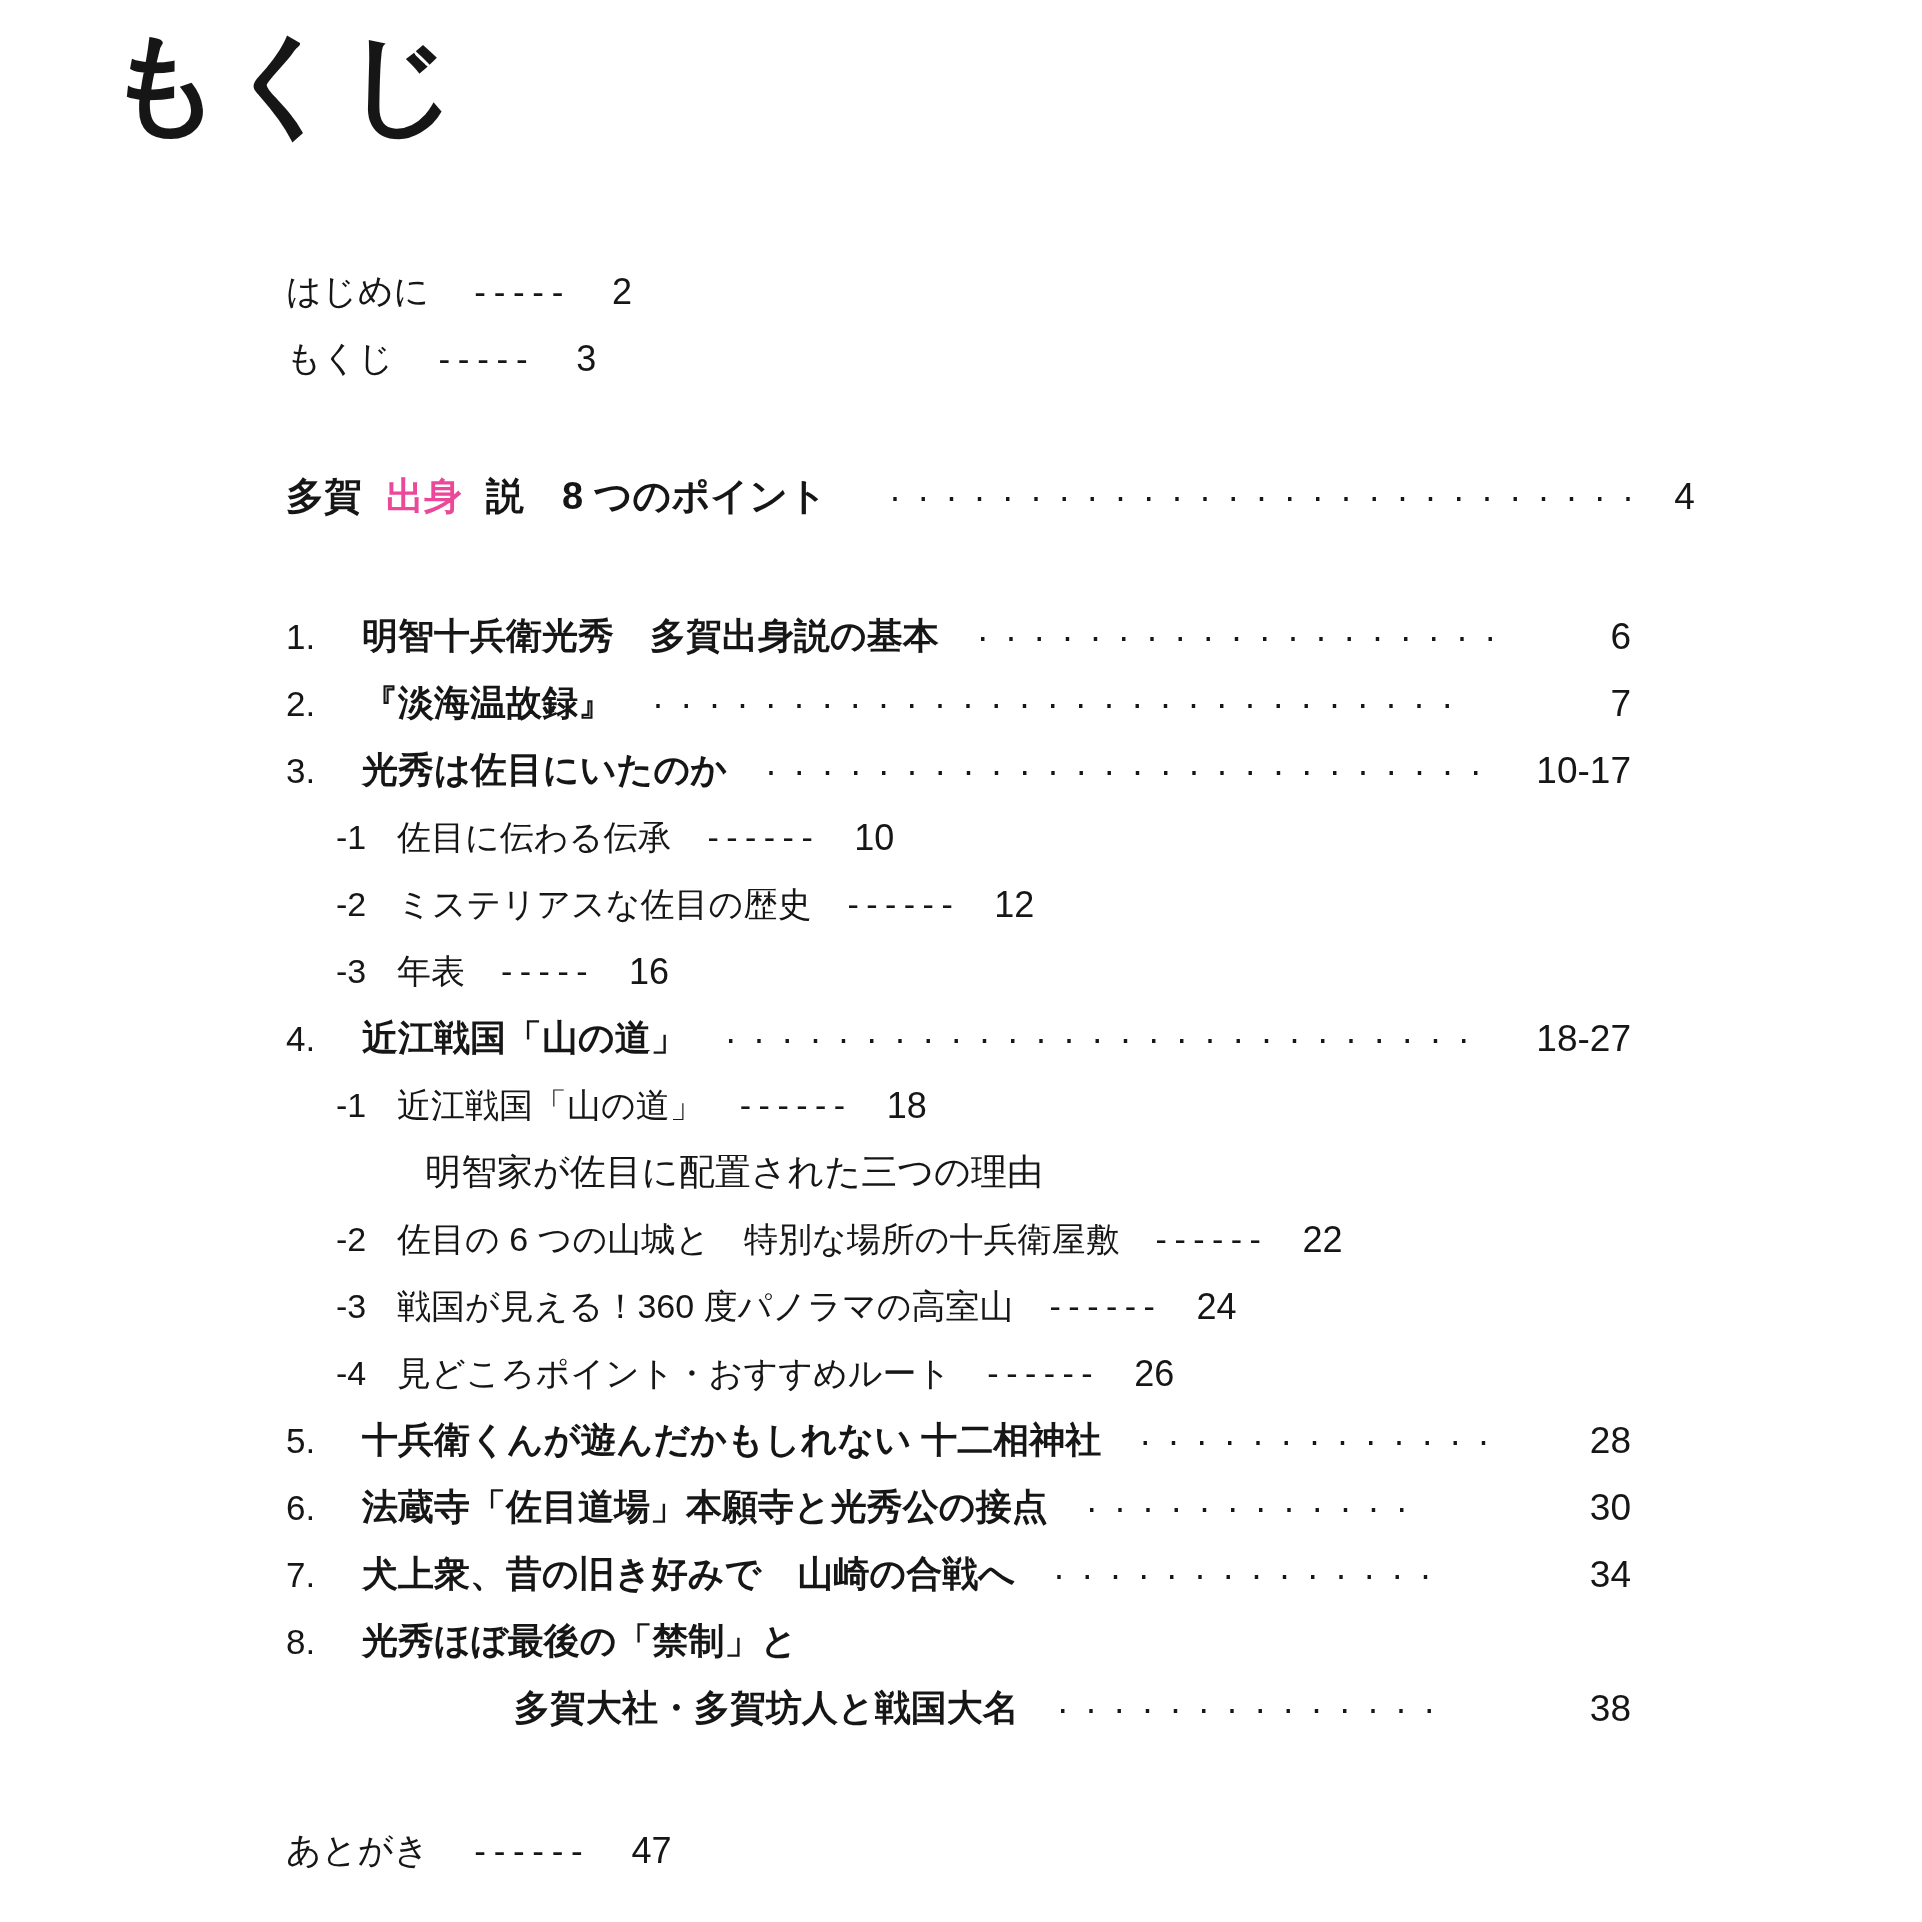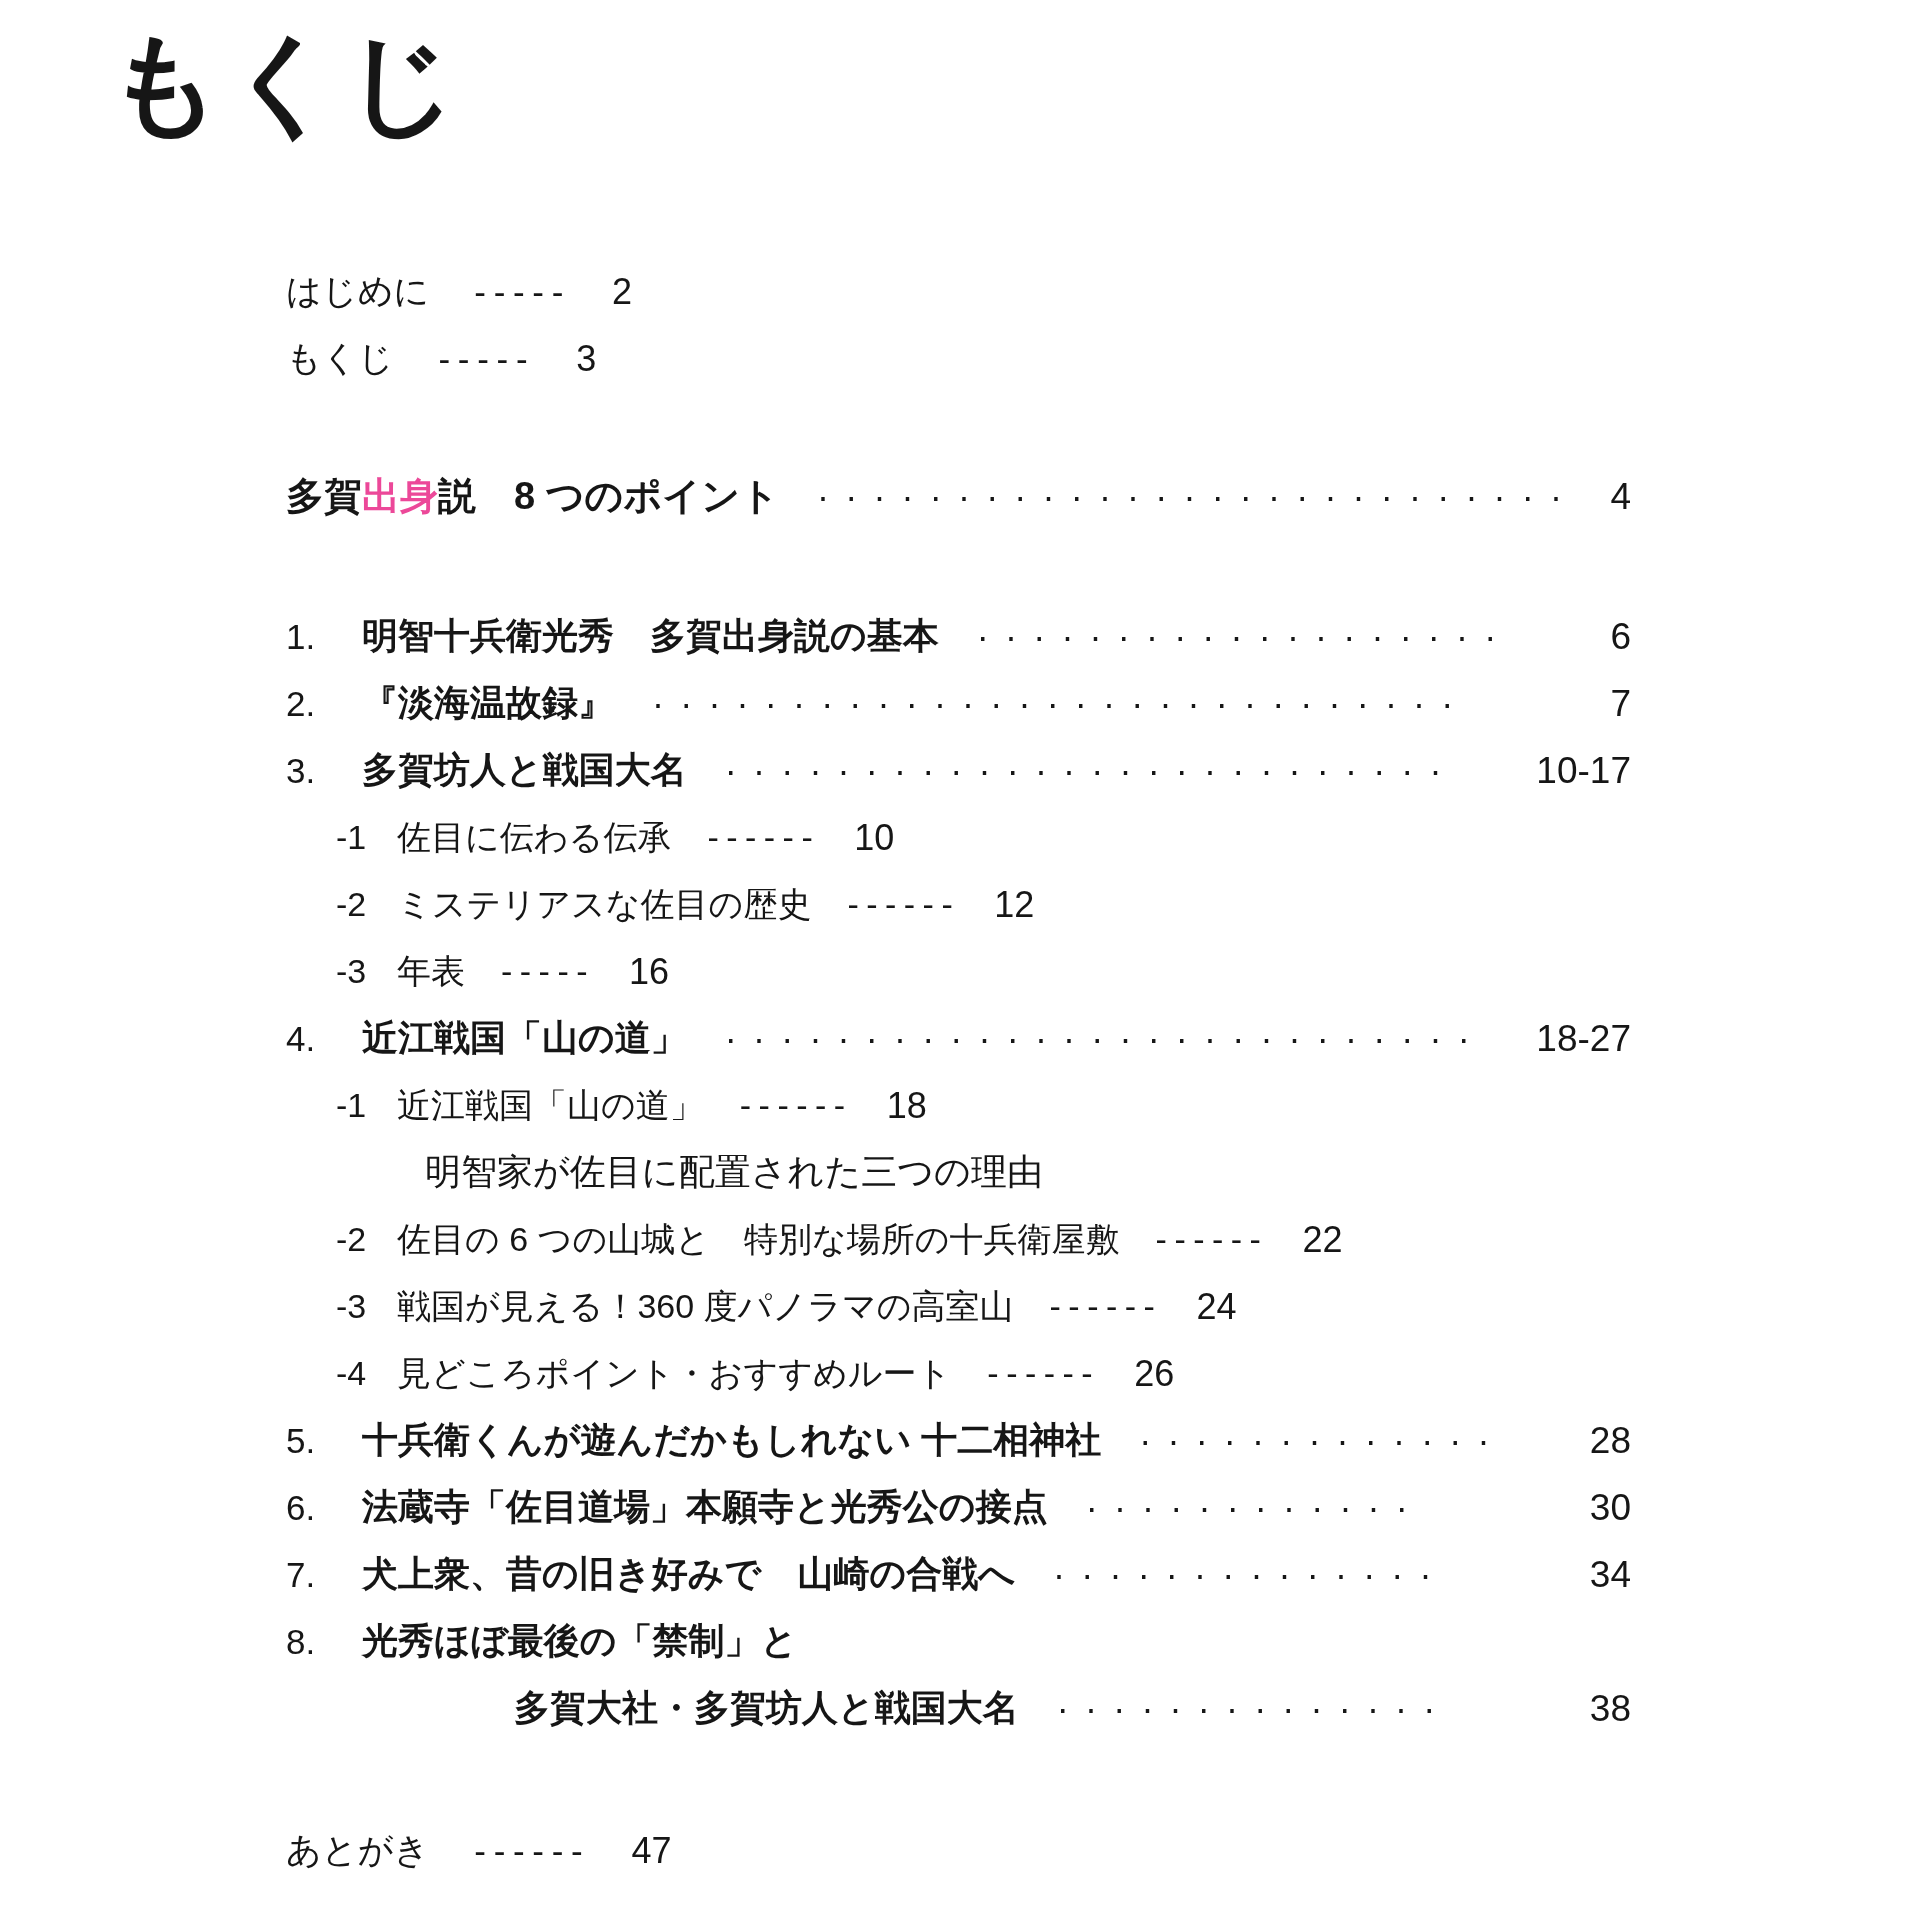--- a/index.html
+++ b/index.html
@@ -45,20 +45,21 @@
     margin: 0 41px 0 45px;
     font-size: 35px;
   }
   .page-inline { font-weight: 400; font-size: 36px; }
 
   
   .section-row {
     margin-top: 70px;
     height: 69px;
     font-size: 38px;
+    gap: 24px;
   }
   .section-row .seg { font-weight: 700; }
 
   
   .first-item { margin-top: 72px; }
   .num {
     font-weight: 400;
     width: 76px;
     flex: 0 0 auto;
     font-size: 35px;
@@ -118,21 +119,21 @@
     <span class="seg">多賀</span>
     <span class="seg" style="color: #ec4899;">出身</span>
     <span class="seg">説　8 つのポイント</span>
     <span class="dots">···························</span>
     <span class="page">4</span>
   </div>
 
   <div id="toc-list">
       <div class="row item first-item"><span class="num">1.</span><span class="title-bold">明智十兵衛光秀　多賀出身説の基本</span><span class="dots">···················</span><span class="page">6</span></div>
       <div class="row item"><span class="num">2.</span><span class="title-bold">『淡海温故録』</span><span class="dots">·····························</span><span class="page">7</span></div>
-      <div class="row item"><span class="num">3.</span><span class="title-bold">多賀坊人と戦国大名</span><span class="dots">··························</span><span class="page">10-17</span></div>
+      <div class="row item"><span class="num">3.</span><span class="title-bold">光秀は佐目にいたのか</span><span class="dots">··························</span><span class="page">10-17</span></div>
       <div class="row sub"><span class="sub-num">-1</span><span class="title-reg">佐目に伝わる伝承</span><span class="dash-leader">------</span><span class="page-inline">10</span></div>
       <div class="row sub"><span class="sub-num">-2</span><span class="title-reg">ミステリアスな佐目の歴史</span><span class="dash-leader">------</span><span class="page-inline">12</span></div>
       <div class="row sub"><span class="sub-num">-3</span><span class="title-reg">年表</span><span class="dash-leader">-----</span><span class="page-inline">16</span></div>
       <div class="row item"><span class="num">4.</span><span class="title-bold">近江戦国「山の道」</span><span class="dots">···························</span><span class="page">18-27</span></div>
       <div class="row sub"><span class="sub-num">-1</span><span class="title-reg">近江戦国「山の道」</span><span class="dash-leader">------</span><span class="page-inline">18</span></div>
       <div class="row cont"><span class="title-reg">明智家が佐目に配置された三つの理由</span></div>
       <div class="row sub"><span class="sub-num">-2</span><span class="title-reg">佐目の 6 つの山城と　特別な場所の十兵衛屋敷</span><span class="dash-leader">------</span><span class="page-inline">22</span></div>
       <div class="row sub"><span class="sub-num">-3</span><span class="title-reg">戦国が見える！360 度パノラマの高室山</span><span class="dash-leader">------</span><span class="page-inline">24</span></div>
       <div class="row sub"><span class="sub-num">-4</span><span class="title-reg">見どころポイント・おすすめルート</span><span class="dash-leader">------</span><span class="page-inline">26</span></div>
       <div class="row item"><span class="num">5.</span><span class="title-bold">十兵衛くんが遊んだかもしれない 十二相神社</span><span class="dots">·············</span><span class="page">28</span></div>

